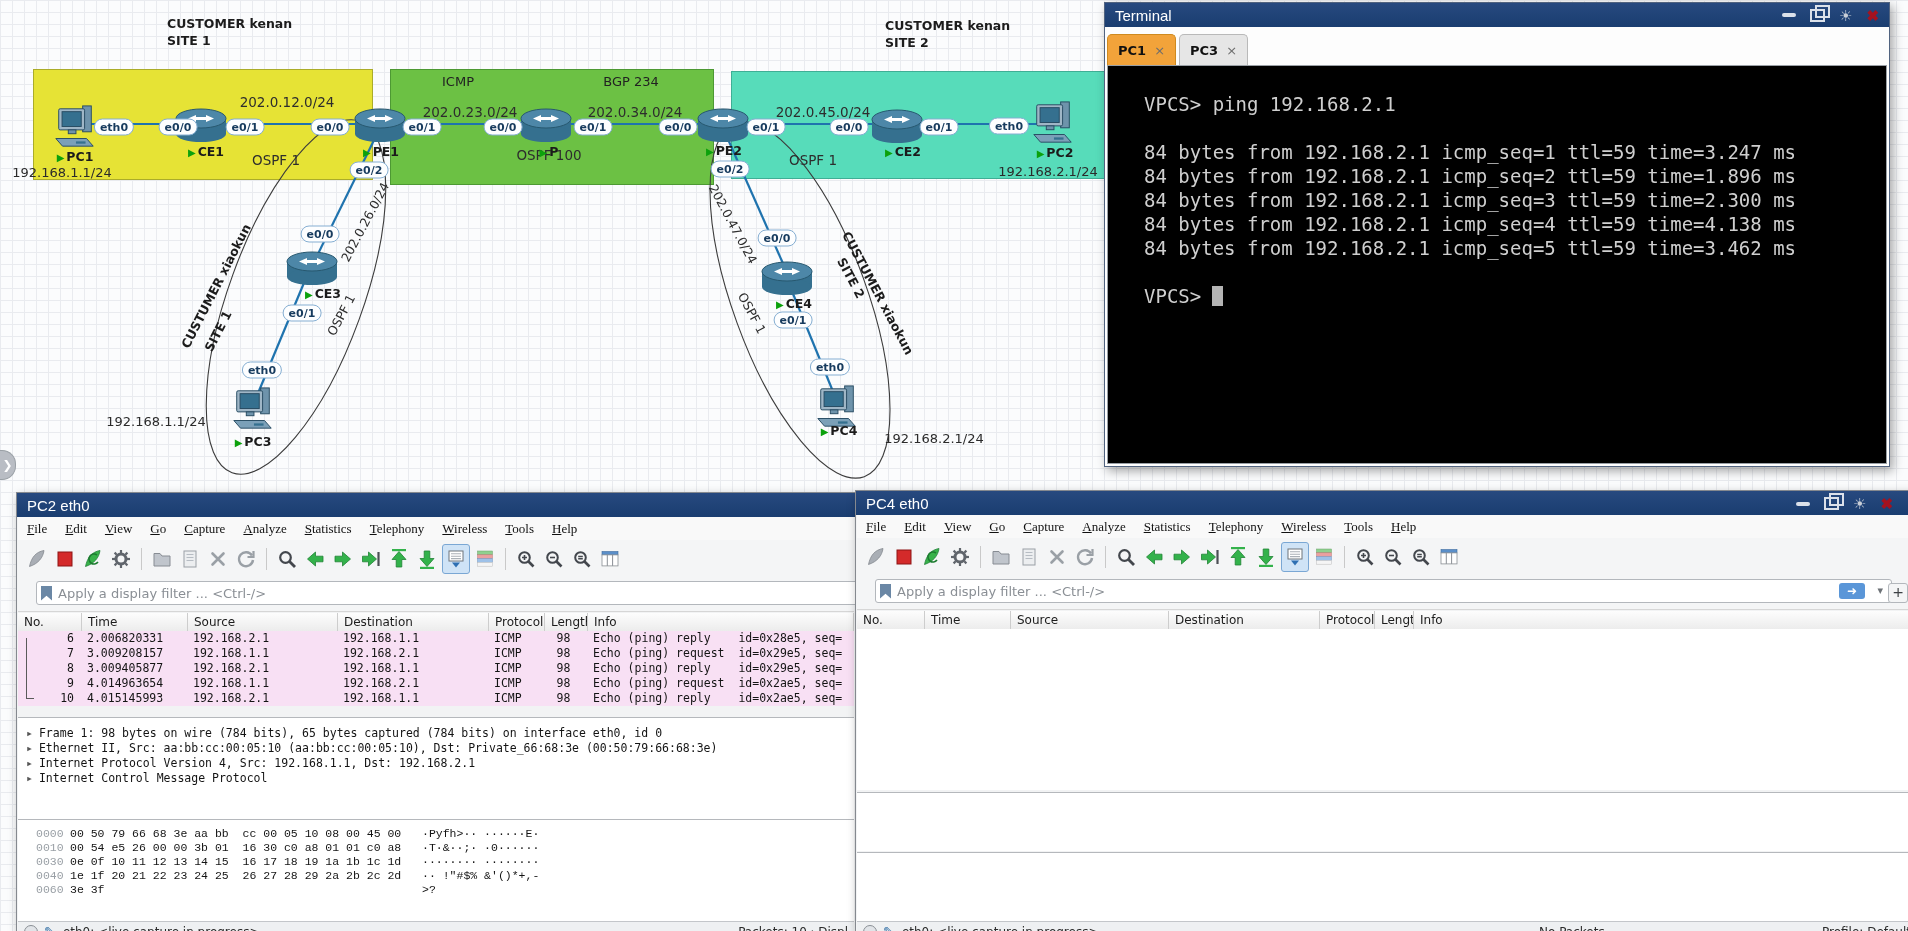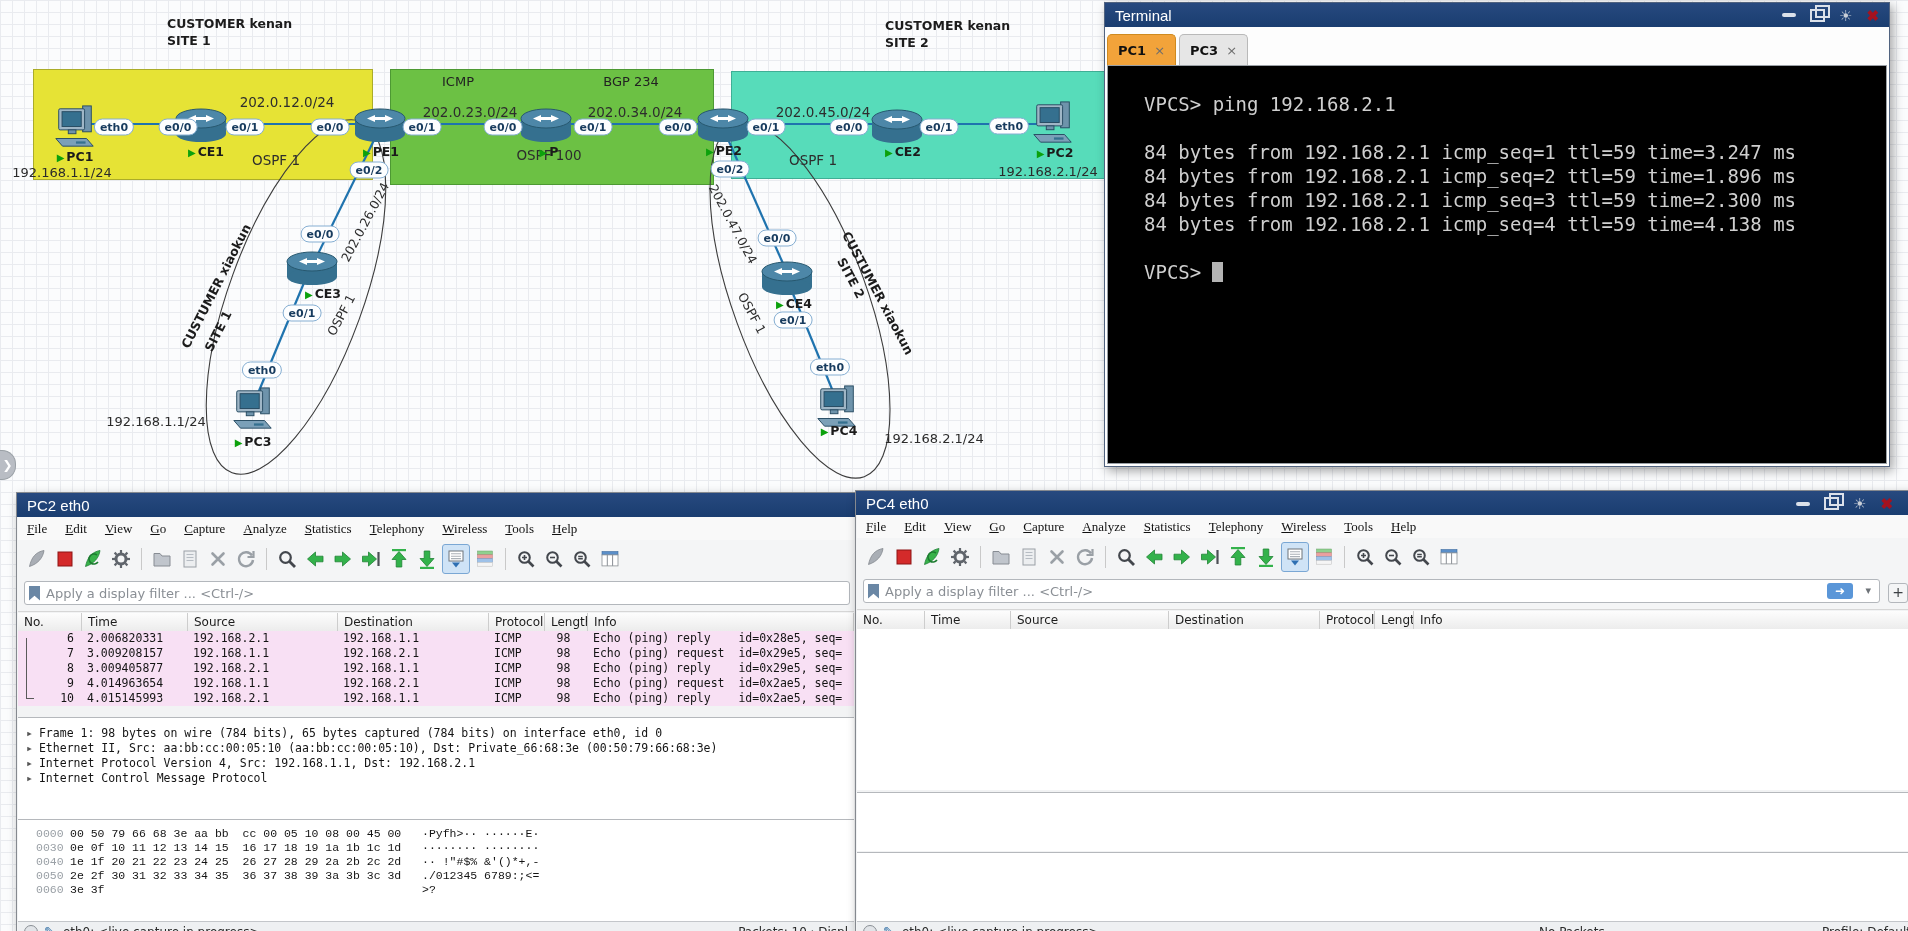--- a/index.html
+++ b/index.html
@@ -54,21 +54,21 @@
   .ws .menubar{position:absolute;left:1px;right:1px;top:24px;height:23px;background:#f9f9f9;border-bottom:1px solid #dcdcdc;
     display:flex;align-items:center;font-size:13px;color:#111;}
   .menu-item{padding:2px 9px;font-family:Liberation Serif, serif;}
   .menu-item u{text-decoration:underline;}
   .ws .toolbar{position:absolute;left:1px;right:1px;top:47px;height:37px;background:#f4f5f6;border-bottom:1px solid #d6d6d6;
     display:flex;align-items:center;padding-left:6px;gap:2px;}
   .ticon{width:26px;height:28px;display:inline-flex;align-items:center;justify-content:center;border-radius:3px;}
   .ticon.pressed{background:#cfe3f6;border:1px solid #7aa7d4;}
   .tsep{width:1px;height:22px;background:#c9c9c9;margin:0 5px;display:inline-block;}
   .filterbar{position:absolute;left:1px;right:1px;top:84px;height:34px;background:#f4f5f6;border-bottom:1px solid #d6d6d6;}
-  .filter-input{position:absolute;left:6px;top:4px;height:24px;background:#fff;border:1px solid #b3b7bc;border-radius:3px;
+  .filter-input{position:absolute;left:18px;top:4px;height:24px;background:#fff;border:1px solid #b3b7bc;border-radius:3px;
     display:flex;align-items:center;padding:0 4px;box-sizing:border-box;}
   .fbookmark{width:11px;height:15px;background:#6a87a5;clip-path:polygon(0 0,100% 0,100% 100%,50% 68%,0 100%);margin-right:6px;}
   .fph{font-size:13px;color:#8a8f95;white-space:nowrap;overflow:hidden;}
   .fapply{position:absolute;right:26px;top:3px;width:26px;height:16px;background:#5a96d8;border-radius:3px;color:#fff;
     font-size:12px;line-height:16px;text-align:center;}
   .fcaret{position:absolute;right:8px;top:4px;color:#6d7277;font-size:11px;}
   .fplus{position:absolute;top:8px;width:18px;height:18px;border:1px solid #b3b7bc;border-radius:3px;background:#f4f5f6;
     color:#3c4044;font-size:14px;line-height:16px;text-align:center;}
   .cols{position:absolute;left:1px;right:1px;top:120px;height:18px;background:linear-gradient(#fdfdfd,#ececec);
     border-bottom:1px solid #c6c6c6;display:flex;font-size:12px;color:#1c1c1c;}
@@ -260,20 +260,21 @@
     </div>
   </div>
   <div class="console">
     <div>
           <div class="tline">VPCS&gt; ping 192.168.2.1</div>
           <div class="tline"></div>
           <div class="tline">84 bytes from 192.168.2.1 icmp_seq=1 ttl=59 time=3.247 ms</div>
           <div class="tline">84 bytes from 192.168.2.1 icmp_seq=2 ttl=59 time=1.896 ms</div>
           <div class="tline">84 bytes from 192.168.2.1 icmp_seq=3 ttl=59 time=2.300 ms</div>
           <div class="tline">84 bytes from 192.168.2.1 icmp_seq=4 ttl=59 time=4.138 ms</div>
+          <div class="tline">84 bytes from 192.168.2.1 icmp_seq=5 ttl=59 time=3.462 ms</div>
           <div class="tline"></div>
         </div>
     <div class="tline promptline">
       <span>VPCS&gt;</span>
       <span class="cursor"></span>
     </div>
   </div>
 </div>
 
 <div id="ws-left" class="window ws">
@@ -501,27 +502,27 @@
 
     <div class="dline"><i class="darrow">▸</i><span>Ethernet II, Src: aa:bb:cc:00:05:10 (aa:bb:cc:00:05:10), Dst: Private_66:68:3e (00:50:79:66:68:3e)</span></div>
 
     <div class="dline"><i class="darrow">▸</i><span>Internet Protocol Version 4, Src: 192.168.1.1, Dst: 192.168.2.1</span></div>
 
     <div class="dline"><i class="darrow">▸</i><span>Internet Control Message Protocol</span></div>
   </div>
   <div class="pane" style="top:326px;height:102px;padding-top:7px">
     <div class="hexline"><span class="hoff">0000</span><span class="hhex">00 50 79 66 68 3e aa bb  cc 00 05 10 08 00 45 00</span><span class="hascii">·Pyfh&gt;·· ······E·</span></div>
 
+    <div class="hexline"><span class="hoff">0010</span><span class="hhex">00 54 e5 26 00 00 3b 01  16 30 c0 a8 01 01 c0 a8</span><span class="hascii">·T·&amp;··;· ·0······</span></div>
 
 
     <div class="hexline"><span class="hoff">0030</span><span class="hhex">0e 0f 10 11 12 13 14 15  16 17 18 19 1a 1b 1c 1d</span><span class="hascii">········ ········</span></div>
 
     <div class="hexline"><span class="hoff">0040</span><span class="hhex">1e 1f 20 21 22 23 24 25  26 27 28 29 2a 2b 2c 2d</span><span class="hascii">·· !"#$% &amp;'()*+,-</span></div>
 
-    <div class="hexline"><span class="hoff">0050</span><span class="hhex">2e 2f 30 31 32 33 34 35  36 37 38 39 3a 3b 3c 3d</span><span class="hascii">./012345 6789:;&lt;=</span></div>
 
     <div class="hexline"><span class="hoff">0060</span><span class="hhex">3e 3f</span><span class="hascii">&gt;?</span></div>
   </div>
   <div class="statusbar" style="top:428px">
     <span class="st-circle"></span>
     <span class="st-pen">✎</span>
     <span>eth0: &lt;live capture in progress&gt;</span>
     <span style="margin-left:auto">Packets: 10 · Displ</span>
   </div>
 </div>

